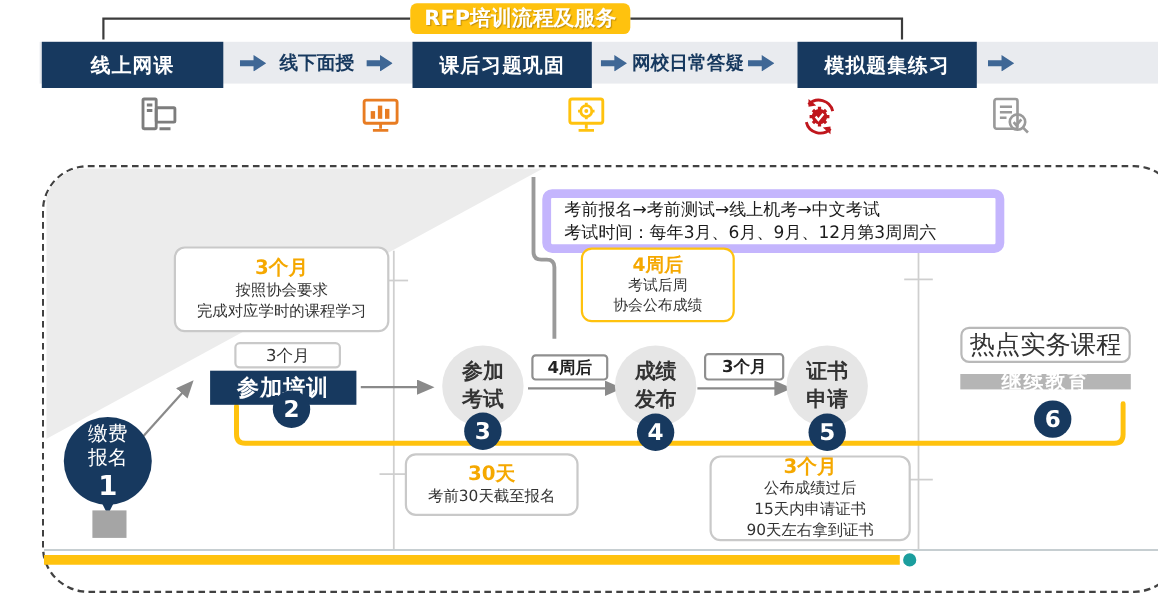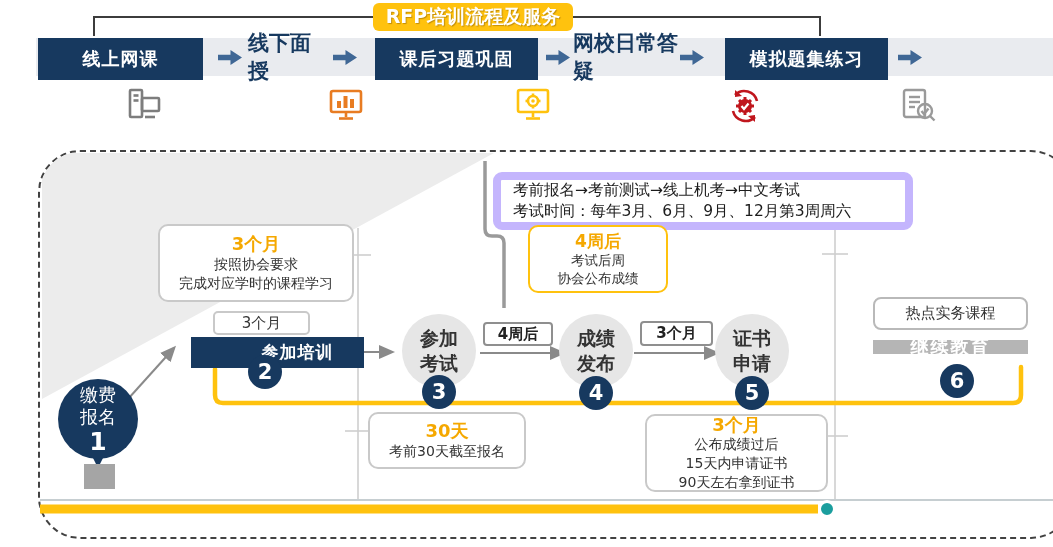--- a/index.html
+++ b/index.html
@@ -6,21 +6,21 @@
   .screen{position:relative;width:1053px;height:547px;background:#fff;overflow:hidden;
           font-family:"DejaVu Sans","Liberation Sans",sans-serif;margin-left:28px;}
   .abs{position:absolute;}
   
   .banner{left:345px;top:3px;width:200px;height:28px;background:#ffc20e;border-radius:6px;
           display:flex;align-items:center;justify-content:center;color:#fff;font-weight:bold;
           font-size:19px;text-shadow:1px 1px 1px rgba(120,80,0,.45);z-index:4;}
   .navbar-bg{left:8px;top:38px;width:1037px;height:38px;background:#e9ebef;z-index:3;}
   .nav-navy{top:38px;height:42px;background:#17395f;color:#fff;font-weight:bold;font-size:18px;
             display:flex;align-items:center;justify-content:center;letter-spacing:1px;z-index:4;}
-  .nav-gray-label{top:38px;height:38px;color:#17395f;font-weight:bold;font-size:21px;
+  .nav-gray-label{top:38px;height:38px;color:#17395f;font-weight:bold;font-size:17px;
             display:flex;align-items:center;justify-content:center;z-index:4;}
   .block-arrow{top:50px;width:24px;height:15px;background:#3f6795;z-index:4;
             clip-path:polygon(0 32%,52% 32%,52% 0,100% 50%,52% 100%,52% 68%,0 68%);}
   .icon{top:87px;width:38px;height:38px;z-index:4;}
   
   .panel{left:10px;top:150px;width:1031px;height:385px;border:2px dashed #414141;border-radius:42px;
          background:#fff;z-index:1;overflow:hidden;}
   .tri{position:absolute;left:2px;top:1px;width:452px;height:246px;background:#ececec;
        clip-path:polygon(0 0,100% 0,0 100%);}
   .overlay{left:0;top:0;z-index:2;pointer-events:none;}
@@ -29,31 +29,31 @@
   .callout .t{color:#f5a800;font-weight:bold;font-size:18px;line-height:1.2;}
   .callout .l{color:#333;font-size:14px;line-height:1.35;}
   .callout.yellowb{border-color:#ffc20e;}
   .minibox{background:#fff;border:2px solid #c9c9c9;border-radius:5px;color:#333;font-size:15px;
            display:flex;align-items:center;justify-content:center;z-index:3;}
   .gaplabel{background:#fff;border:2px solid #8f8f8f;border-radius:4px;color:#222;font-weight:bold;
            font-size:15px;display:flex;align-items:center;justify-content:center;z-index:3;}
   .infobox{background:#fff;border:8px solid #c4b5fd;border-radius:9px;color:#1c1c1c;font-size:15.5px;
            line-height:21px;display:flex;flex-direction:column;justify-content:center;
            padding-left:12px;z-index:3;}
-  .navybox{background:#17395f;color:#fff;font-weight:bold;font-size:17px;letter-spacing:1px;
-           display:flex;align-items:center;justify-content:center;z-index:3;padding-left:40px;}
+  .navybox{background:#17395f;color:#fff;font-weight:bold;font-size:20px;letter-spacing:1px;
+           display:flex;align-items:center;justify-content:center;z-index:3;}
   .stepcircle{width:74px;height:74px;border-radius:50%;background:#e6e6e6;display:flex;
            align-items:center;justify-content:center;z-index:3;}
   .stepcircle span{display:block;width:2.15em;text-align:center;font-size:19px;font-weight:bold;
            color:#333;line-height:1.3;}
   .badge{width:34px;height:34px;border-radius:50%;background:#17395f;color:#fff;font-weight:bold;
            font-size:21px;display:flex;align-items:center;justify-content:center;z-index:4;}
   .graybox{background:#b5b5b5;color:#fff;font-weight:bold;font-size:18px;letter-spacing:2px;
            display:flex;align-items:center;justify-content:center;z-index:3;}
-  .whitebox{background:#fff;border:2px solid #b9b9b9;border-radius:8px;color:#333;font-size:15px;
+  .whitebox{background:#fff;border:2px solid #b9b9b9;border-radius:8px;color:#333;font-size:23px;
            display:flex;align-items:center;justify-content:center;z-index:3;}
   .pin-circle{left:30px;top:379px;width:80px;height:80px;border-radius:50%;background:#17395f;
            display:flex;flex-direction:column;align-items:center;justify-content:center;z-index:4;}
   .pin-circle .lbl{width:2.15em;text-align:center;color:#fff;font-size:18px;line-height:1.2;}
   .pin-circle .num{color:#fff;font-size:25px;font-weight:bold;line-height:1;margin-top:1px;}
   .pin-tail{left:61px;top:450px;width:18px;height:18px;background:#17395f;z-index:3;
            clip-path:polygon(0 0,100% 0,50% 100%);}
   .pin-base{left:56px;top:464px;width:31px;height:25px;background:#a5a5a5;z-index:3;}
 </style>
 </head>

